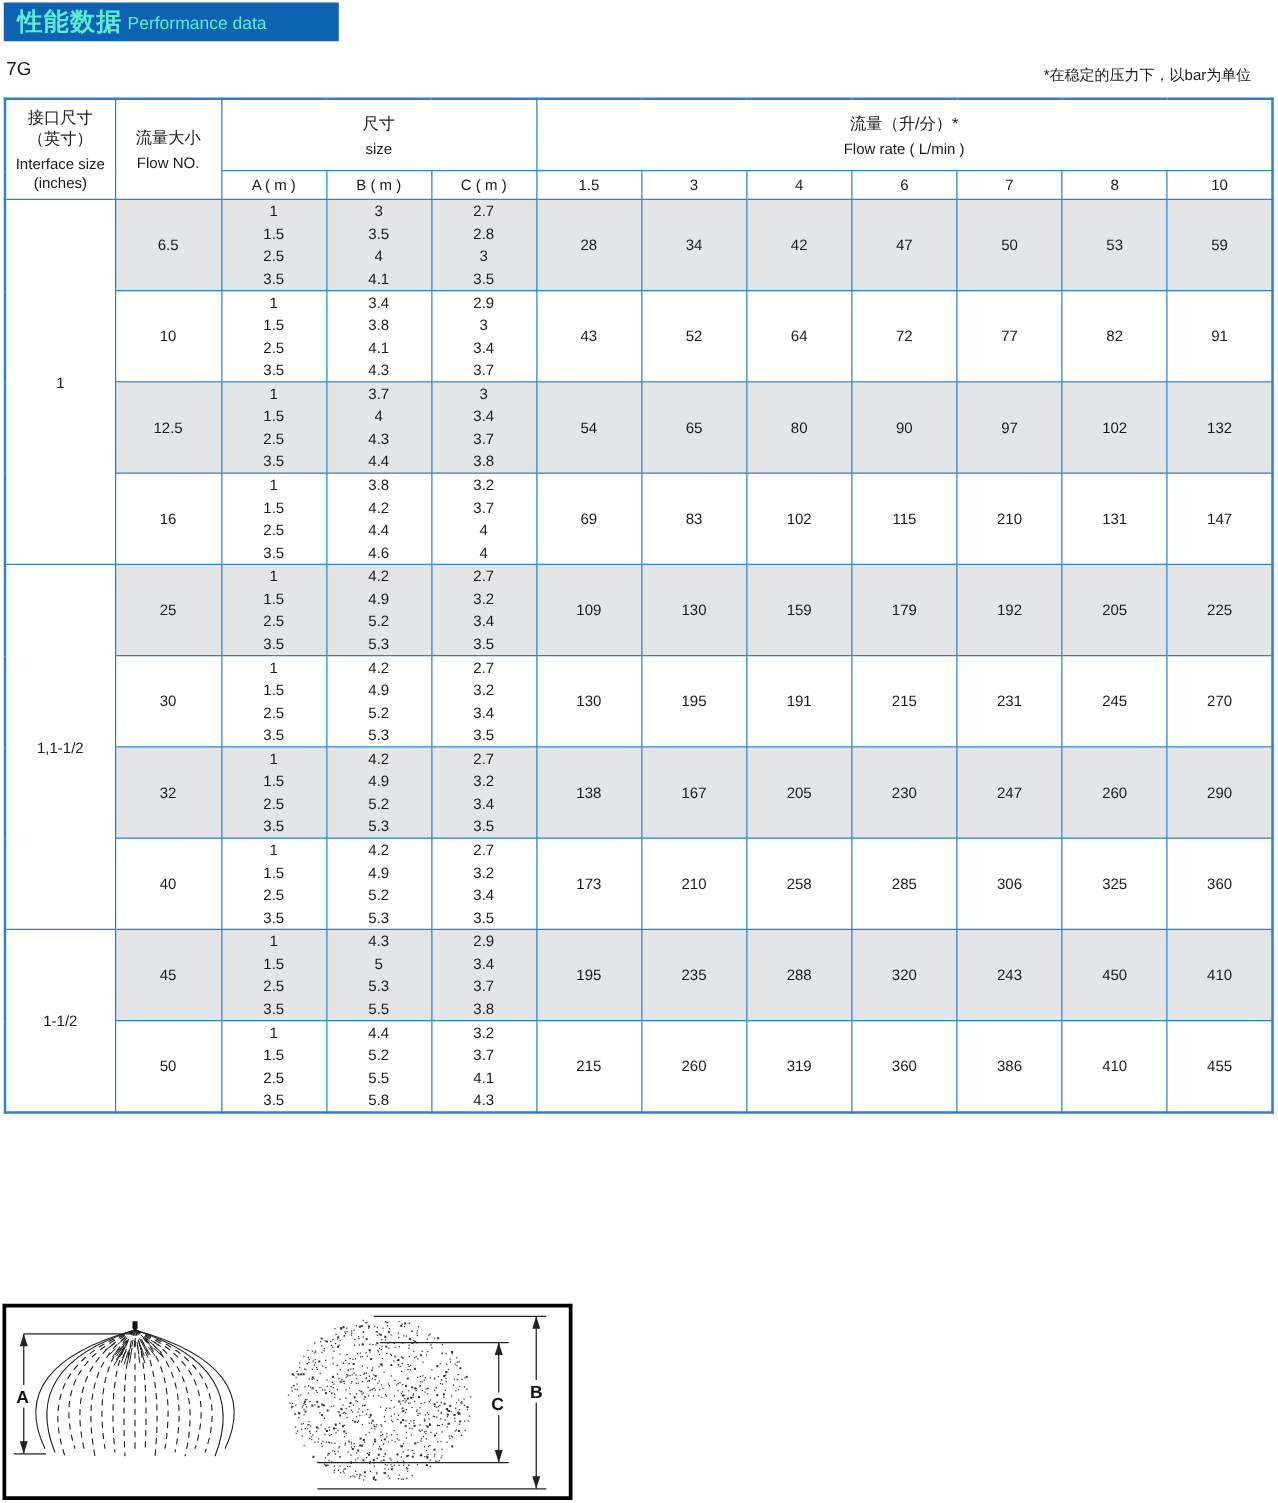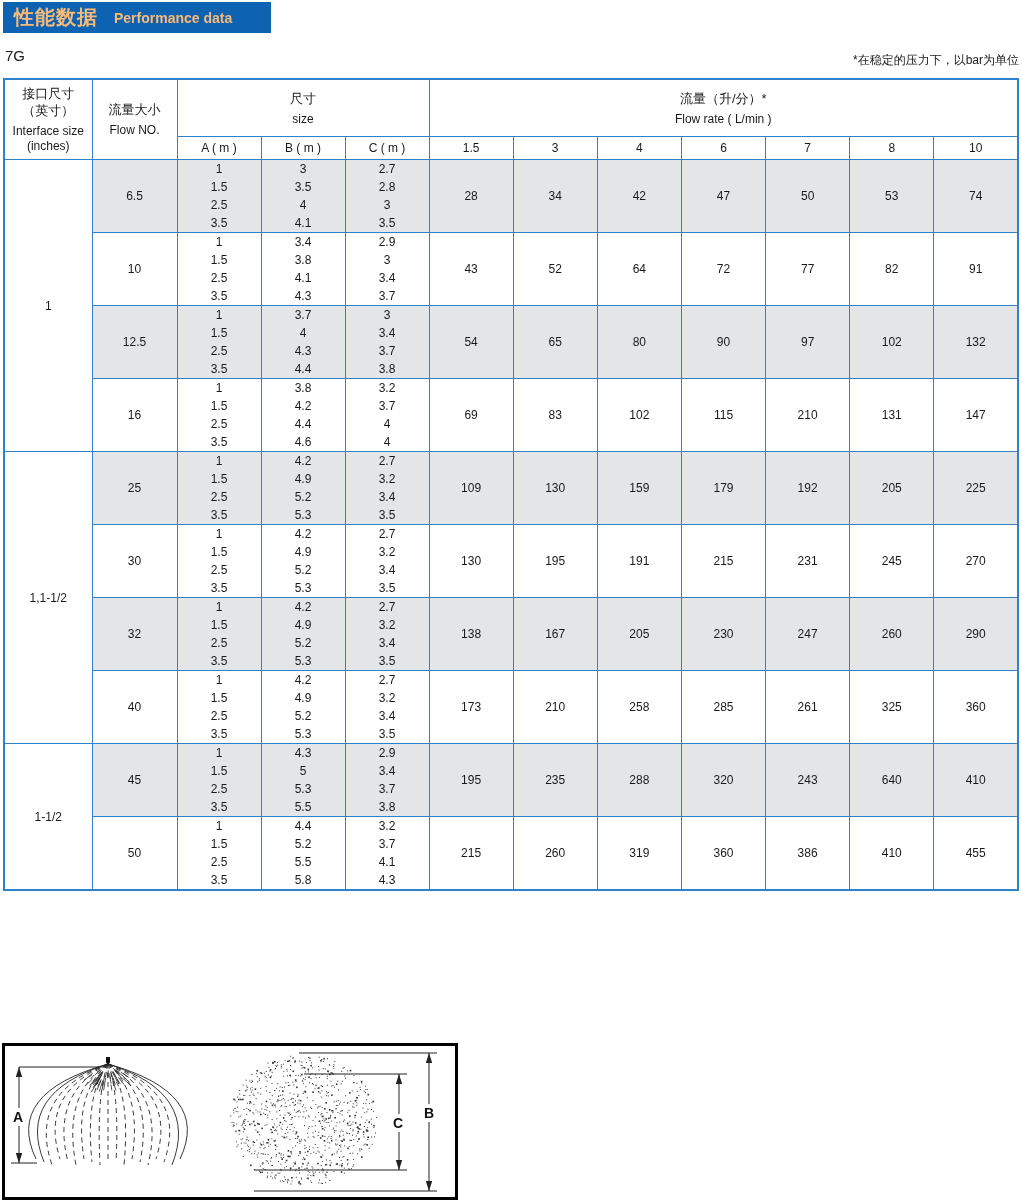--- a/index.html
+++ b/index.html
@@ -1,26 +1,26 @@
 <!DOCTYPE html>
 <html><head>
 <meta charset="utf-8">
 <style>
   html,body { margin:0; padding:0; background:#fff; }
   .page { position:relative; width:1022px; height:1202px; background:#fff;
           font-family:"Liberation Sans", sans-serif; color:#1a1a1a; overflow:hidden; }
 
   .titlebar { position:absolute; left:3px; top:2px; width:268px; height:31px;
-              background:#0d63b2; color:#fdba74; display:flex; align-items:center;
-              padding-left:11px; box-sizing:border-box; gap:16px; }
+              background:#0d63b2; color:#5eead4; display:flex; align-items:center;
+              padding-left:11px; box-sizing:border-box; gap:4px; }
   .title-cn { font-size:20px; font-weight:bold; letter-spacing:1px; }
-  .title-en { font-size:14px; font-weight:bold; }
+  .title-en { font-size:14px; font-weight:normal; }
 
   .model { position:absolute; left:5px; top:47px; font-size:15px; font-weight:normal; }
-  .note  { position:absolute; right:3px; top:52px; font-size:12px; }
+  .note  { position:absolute; right:21px; top:52px; font-size:12px; }
 
   table.perf { position:absolute; left:3px; top:78px; width:1016px;
                border-collapse:collapse; table-layout:fixed;
                border:2px solid #2e82cb; }
   .perf th, .perf td { border:1px solid #2e82cb; text-align:center;
                        vertical-align:middle; padding:0; }
   .perf thead th { font-weight:normal; background:#fff;margin-top:36px; }
   .thr1 th { height:56px; }
   .thr2 th { height:22px; font-size:12px; }
   .h-cn { font-size:13px; white-space:pre-line; line-height:17px; }
@@ -118,21 +118,21 @@
             <div>2.8</div>
             <div>3</div>
             <div>3.5</div>
           </td>
           <td class="rate shade">28</td>
           <td class="rate shade">34</td>
           <td class="rate shade">42</td>
           <td class="rate shade">47</td>
           <td class="rate shade">50</td>
           <td class="rate shade">53</td>
-          <td class="rate shade">74</td>
+          <td class="rate shade">59</td>
         </tr>
         <tr>
           <td class="flow">10</td>
           <td class="dim">
             <div>1</div>
             <div>1.5</div>
             <div>2.5</div>
             <div>3.5</div>
           </td>
           <td class="dim">
@@ -313,21 +313,21 @@
           <td class="dim">
             <div>2.7</div>
             <div>3.2</div>
             <div>3.4</div>
             <div>3.5</div>
           </td>
           <td class="rate">173</td>
           <td class="rate">210</td>
           <td class="rate">258</td>
           <td class="rate">285</td>
-          <td class="rate">261</td>
+          <td class="rate">306</td>
           <td class="rate">325</td>
           <td class="rate">360</td>
         </tr>
         <tr>
           <td class="ifc" rowspan="2">1-1/2</td>
           <td class="flow shade">45</td>
           <td class="dim shade">
             <div>1</div>
             <div>1.5</div>
             <div>2.5</div>
@@ -343,21 +343,21 @@
             <div>2.9</div>
             <div>3.4</div>
             <div>3.7</div>
             <div>3.8</div>
           </td>
           <td class="rate shade">195</td>
           <td class="rate shade">235</td>
           <td class="rate shade">288</td>
           <td class="rate shade">320</td>
           <td class="rate shade">243</td>
-          <td class="rate shade">640</td>
+          <td class="rate shade">450</td>
           <td class="rate shade">410</td>
         </tr>
         <tr>
           <td class="flow">50</td>
           <td class="dim">
             <div>1</div>
             <div>1.5</div>
             <div>2.5</div>
             <div>3.5</div>
           </td>

